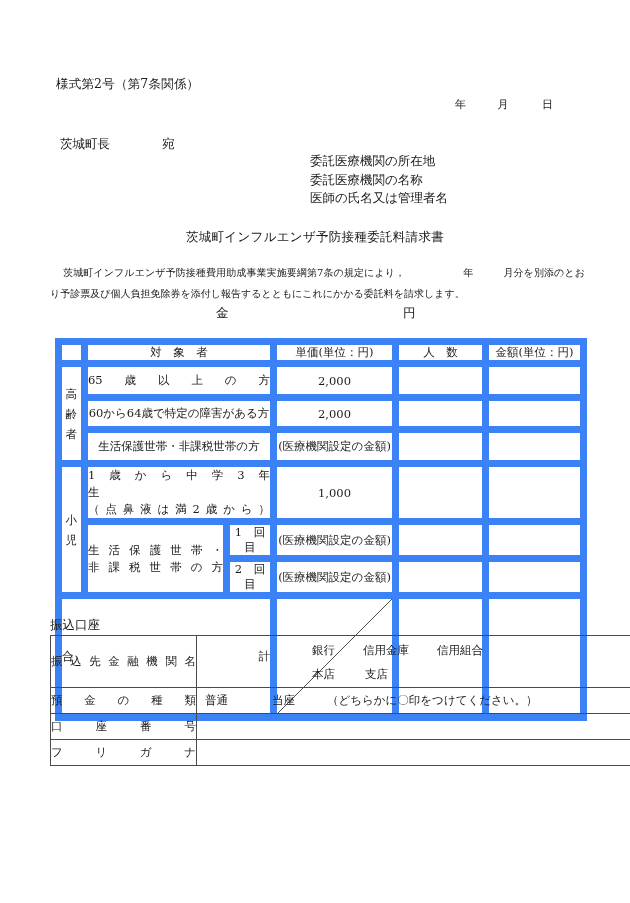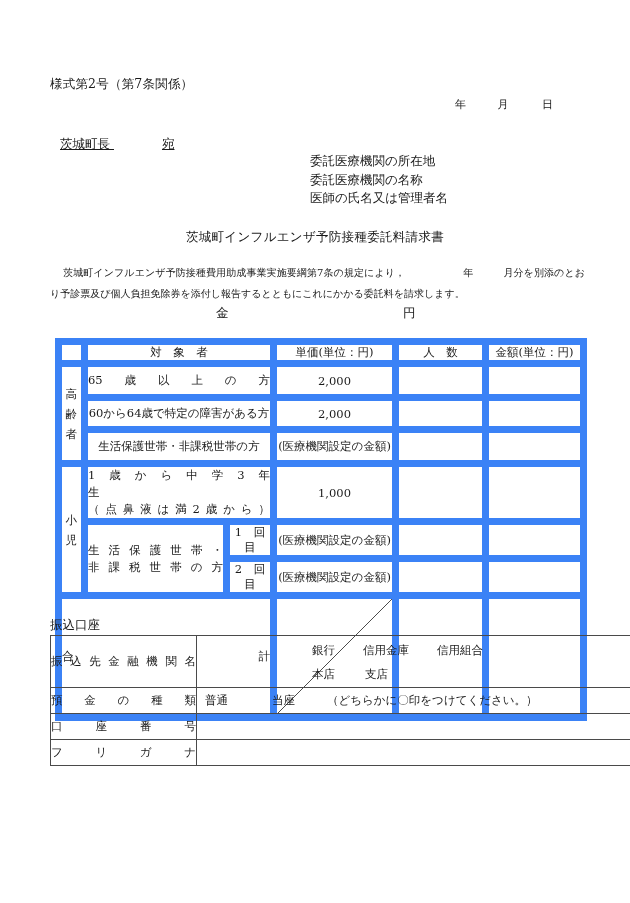--- a/index.html
+++ b/index.html
@@ -17,21 +17,21 @@
     width: 630px;
     height: 903px;
     background: #ffffff;
     overflow: hidden;
     box-sizing: border-box;
   }
 
   
   .form-no {
     position: absolute;
-    left: 50px;
+    left: 56px;
     top: 76px;
     font-size: 12.5px;
     letter-spacing: 0.2px;
     white-space: nowrap;
   }
   .date-line {
     position: absolute;
     left: 455px;
     top: 97px;
     font-size: 11px;
@@ -41,21 +41,20 @@
   .date-line span { display: inline-block; }
   .date-line .y { margin-right: 28px; }
   .date-line .m { margin-right: 30px; }
 
   .addressee {
     position: absolute;
     left: 60px;
     top: 136px;
     font-size: 12.5px;
     white-space: nowrap;
-    text-decoration: underline;
   }
   .addressee .to { margin-left: 48px; }
 
   .org-block {
     position: absolute;
     left: 310px;
     top: 152px;
     font-size: 12.5px;
     line-height: 18.5px;
     white-space: nowrap;

